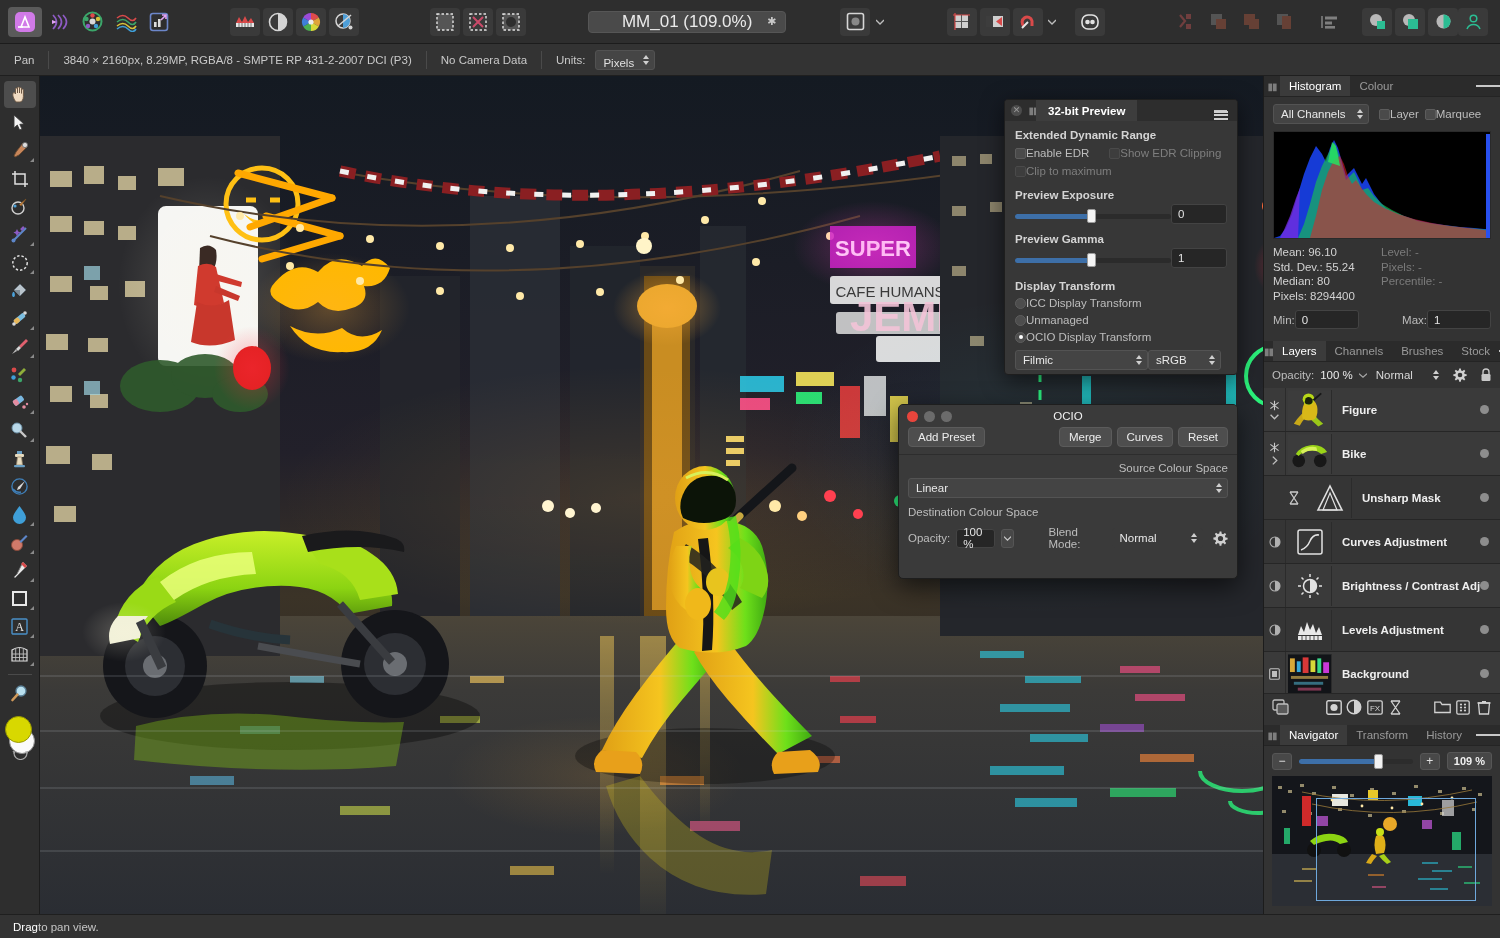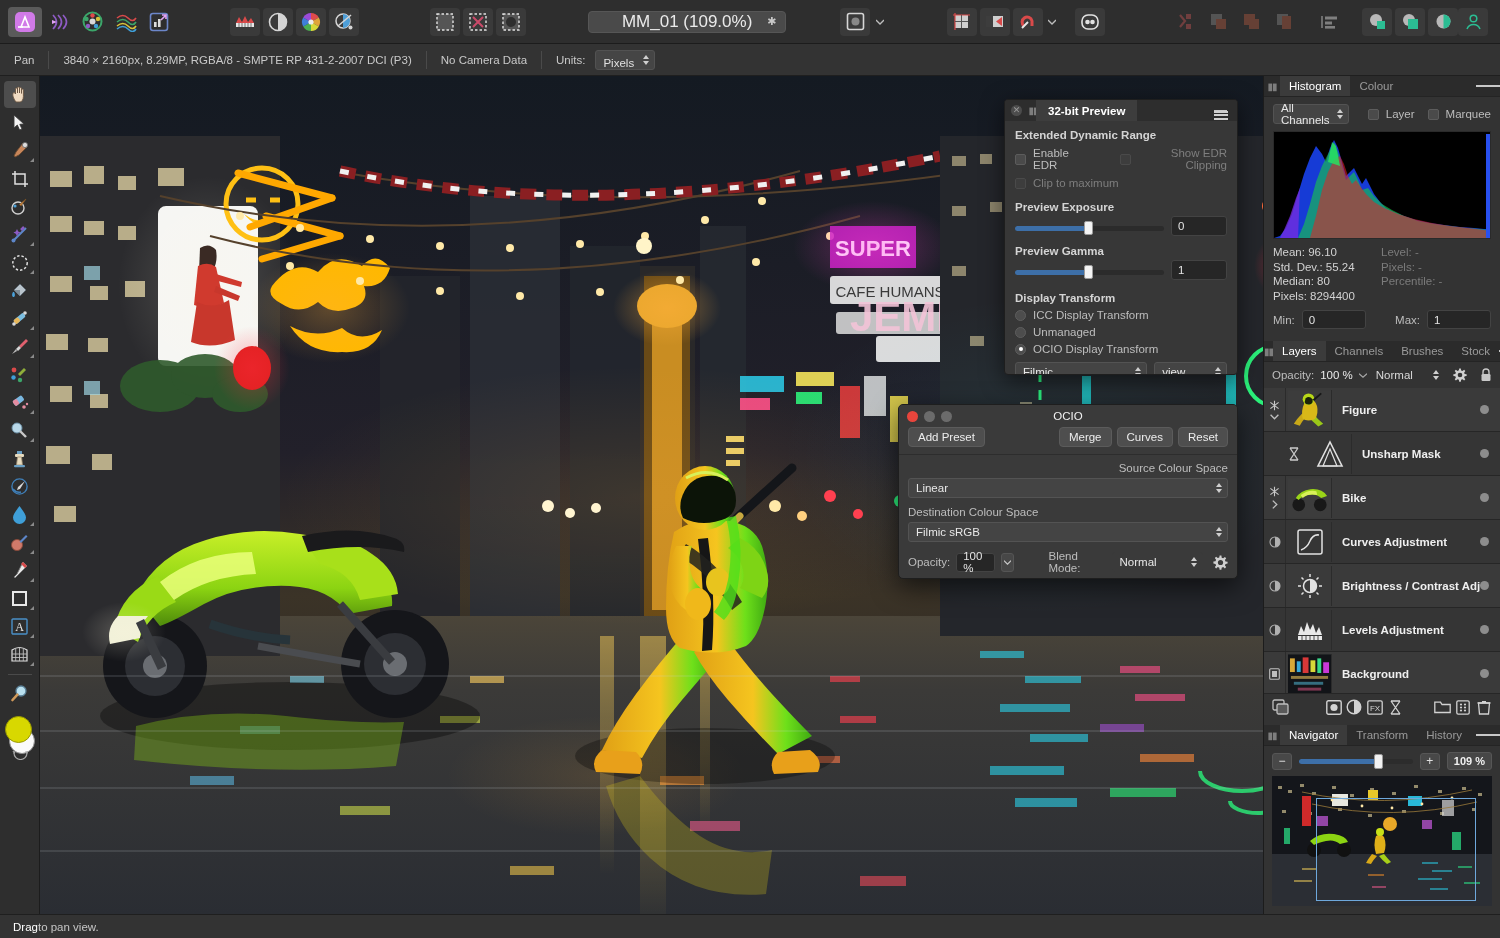--- a/index.html
+++ b/index.html
@@ -101,21 +101,21 @@
     font-size:11.5px; color:#9a9a9a; background:#2b2b2b;
   }
   .ptab.active { background:#3b3b3b; color:#ffffff; }
   .hamb { margin-left:auto; width:24px; display:flex; align-items:center;
     justify-content:center; }
   .hamb span { display:block; width:13px; height:2px; background:#c8c8c8;
     margin:1.3px 0; }
 
   .panel-body { background:#333333; padding:7px 9px; }
 
-  .row { display:flex; align-items:center; gap:7px; }
+  .row { display:flex; align-items:center; }
   .lbl { color:#bdbdbd; font-size:11.5px; }
   .lbl.dim { color:#7e7e7e;text-align:right; }
 
   .combo {
     background:#444444; border:1px solid #535353; border-radius:3px;
     height:20px; display:flex; align-items:center; padding:0 18px 0 7px;
     position:relative; color:#e8e8e8; font-size:11.5px;
   }
   .chk { width:11px; height:11px; border-radius:2px; background:#4a4a4a;
     border:1px solid #5c5c5c; flex:none; }
@@ -1120,21 +1120,21 @@
       </div>
       <div class="row">
         <div class="combo" style="width:133px;">
           <span>Filmic</span>
           <span class="stepper">
               <i class="up"></i>
               <i class="dn"></i>
             </span>
         </div>
         <div class="combo" style="width:73px;">
-          <span>view</span>
+          <span>sRGB</span>
           <span class="stepper">
               <i class="up"></i>
               <i class="dn"></i>
             </span>
         </div>
       </div>
     </div>
   </div>
 
   <div class="ocio">
@@ -1157,27 +1157,20 @@
     <div class="ocio-body">
       <div class="lbl" style="margin-bottom:4px;text-align:right;">Source Colour Space</div>
       <div class="combo" style="width:100%;">
         <span>Linear</span>
         <span class="stepper">
             <i class="up"></i>
             <i class="dn"></i>
           </span>
       </div>
       <div class="lbl" style="margin:8px 0 4px 0;">Destination Colour Space</div>
-      <div class="combo" style="width:100%;">
-        <span>Filmic sRGB</span>
-        <span class="stepper">
-            <i class="up"></i>
-            <i class="dn"></i>
-          </span>
-      </div>
     </div>
     <div class="ocio-foot">
       <span class="lbl">Opacity:</span>
       <span class="numfield" style="width:42px;">
         <span>100 %</span>
       </span>
       <span style="width:14px;height:19px;background:#474747;border:1px solid #555;border-rad\ius:3px;display:flex;align-items:center;justify-content:center;">
         <svg width="7" height="5" viewBox="0 0 7 5">
             <path d="M0 0.6 L3.5 4.2 L7 0.6" stroke="#c8c8c8" stroke-width="1.2" fill="none"></path>
           </svg>
@@ -1341,38 +1334,20 @@
                 <ellipse cx="21" cy="9" rx="6" ry="6" fill="#b8d818"></ellipse>
                 <path d="M18 8 q4 -3 7 1 q1 4 -2 5 q-5 1 -6 -2z" fill="#1a2208"></path>
                 <path d="M26 10 L34 3" stroke="#181818" stroke-width="2"></path>
               </g>
             </svg>
         </div>
         <span class="lay-name">Figure</span>
         <span class="lay-dot"></span>
       </div>
 
-      <div class="layer alt" style="padding-left:18px;">
-        <div class="lay-left" style="border-right:none;width:24px;">
-          <span>
-            <svg width="10" height="14" viewBox="0 0 10 14">
-                <path d="M1 1 h8 M1 13 h8 M1 1 L9 13 M9 1 L1 13" stroke="#cacaca" stroke-width="1.3" fill="none"></path>
-              </svg>
-          </span>
-        </div>
-        <div class="lay-thumb">
-          <svg width="30" height="30" viewBox="0 0 30 30">
-              <path d="M15 3 L27 27 H3 Z" fill="none" stroke="#e0e0e0" stroke-width="1.6"></path>
-              <path d="M15 10 L22 27 H8 Z" fill="none" stroke="#e0e0e0" stroke-width="1.2"></path>
-            </svg>
-        </div>
-        <span class="lay-name">Unsharp Mask</span>
-        <span class="lay-dot"></span>
-      </div>
-
       <div class="layer">
         <div class="lay-left">
           <span>
             <svg width="11" height="11" viewBox="0 0 11 11">
                 <g stroke="#c8c8c8" stroke-width="1.1">
                   <path d="M5.5 0.8v9.4M1.4 2.4l8.2 6.2M9.6 2.4L1.4 8.6"></path>
                 </g>
               </svg>
           </span>
           <span>
@@ -1384,20 +1359,38 @@
         <div class="lay-thumb">
           <svg width="44" height="40" viewBox="0 0 44 40">
               <rect width="44" height="40" fill="#3c3c3c"></rect>
               <circle cx="11" cy="27" r="6.5" fill="#181818"></circle>
               <circle cx="33" cy="27" r="6.5" fill="#181818"></circle>
               <path d="M8 20 q5 -8 15 -9 q12 -1 17 7 l-6 2 q-6 -5 -14 -3 q-7 2 -9 5z" fill="#9ad418"></path>
               <path d="M13 17 q8 -6 16 -4 l1 4 q-9 -2 -15 3z" fill="#d8f05a"></path>
             </svg>
         </div>
         <span class="lay-name">Bike</span>
+        <span class="lay-dot"></span>
+      </div>
+
+      <div class="layer alt" style="padding-left:18px;">
+        <div class="lay-left" style="border-right:none;width:24px;">
+          <span>
+            <svg width="10" height="14" viewBox="0 0 10 14">
+                <path d="M1 1 h8 M1 13 h8 M1 1 L9 13 M9 1 L1 13" stroke="#cacaca" stroke-width="1.3" fill="none"></path>
+              </svg>
+          </span>
+        </div>
+        <div class="lay-thumb">
+          <svg width="30" height="30" viewBox="0 0 30 30">
+              <path d="M15 3 L27 27 H3 Z" fill="none" stroke="#e0e0e0" stroke-width="1.6"></path>
+              <path d="M15 10 L22 27 H8 Z" fill="none" stroke="#e0e0e0" stroke-width="1.2"></path>
+            </svg>
+        </div>
+        <span class="lay-name">Unsharp Mask</span>
         <span class="lay-dot"></span>
       </div>
 
       <div class="layer alt">
         <div class="lay-left">
           <span>
             <svg width="12" height="12" viewBox="0 0 12 12">
                 <circle cx="6" cy="6" r="5" fill="none" stroke="#b0b0b0" stroke-width="1.1"></circle>
                 <path d="M6 1 A5 5 0 0 1 6 11 Z" fill="#b0b0b0"></path>
               </svg>

